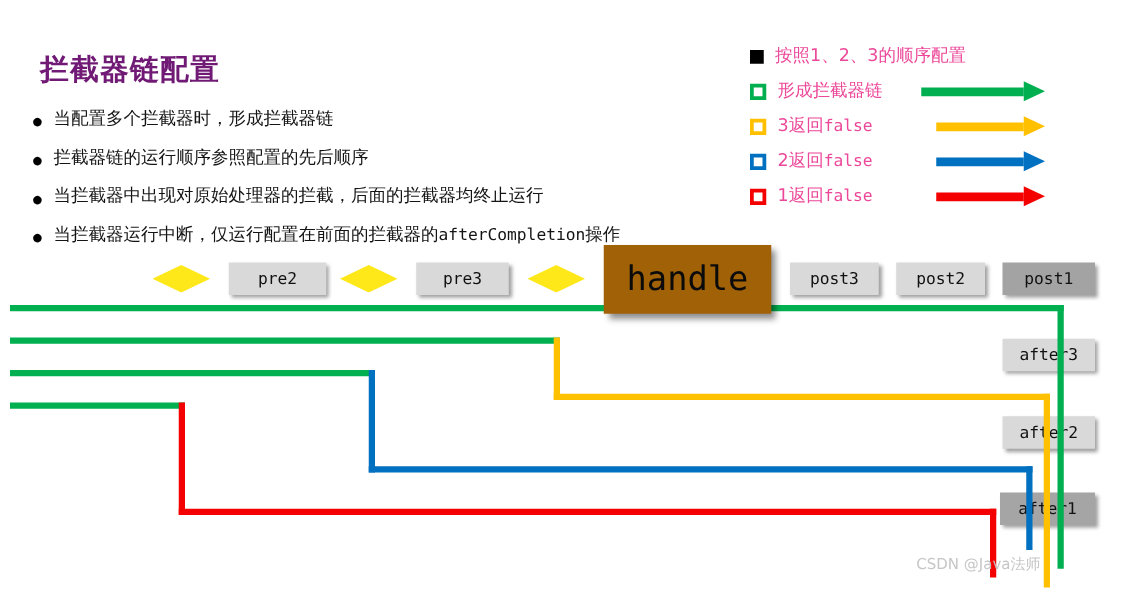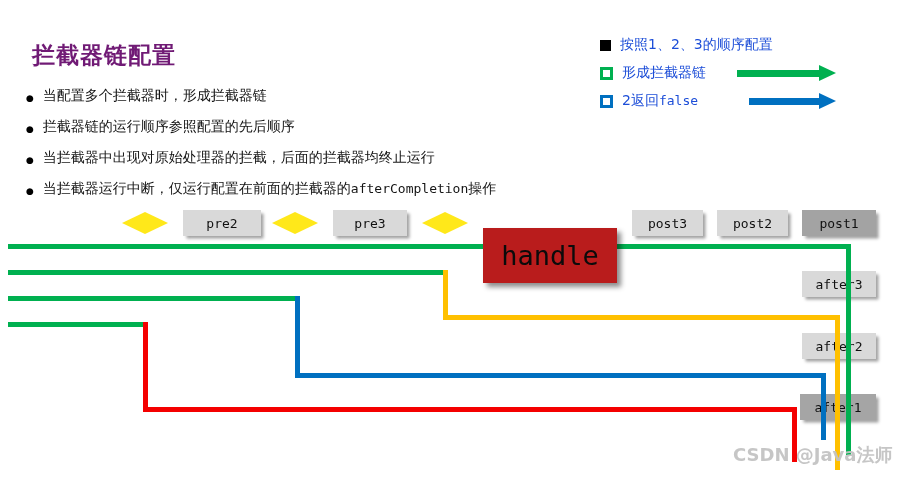--- a/index.html
+++ b/index.html
@@ -15,21 +15,21 @@
     font-size:23px; font-weight:bold; color:#701a75; letter-spacing:1px;
   }
 
   
   .bullets { position:absolute; left:26px; top:86px; margin:0; padding:0; list-style:none; }
   .bullets li { display:flex; align-items:flex-start; margin-bottom:10px; font-size:14px; color:#141414; line-height:18px; }
   .dot { font-size:9px; margin-right:9px; margin-top:3px; color:#000; }
 
   
   .legend { position:absolute; left:600px; top:31px; width:236px; }
-  .lrow { position:relative; height:28px; display:flex; align-items:center; font-size:14px; color:#1d4ed8; }
+  .lrow { position:relative; height:28px; display:flex; align-items:center; font-size:14px; color:#ec4899; }
   .sq { flex:0 0 auto; margin-right:9px; }
   .sq.filled { width:11px; height:11px; background:#000; }
   .sq.outline { width:7px; height:7px; border-style:solid; border-width:3px; background:#fff; }
   .bo-green  { border-color:#00b050; }
   .bo-yellow { border-color:#ffc000; }
   .bo-blue   { border-color:#0070c0; }
   .bo-red    { border-color:#f40000; }
   .arrow { position:absolute; right:0; top:50%; transform:translateY(-50%); display:flex; align-items:center; }
   .arrow .shaft { height:7px; width:70px; }
   .arrow.long .shaft { width:82px; }
@@ -49,22 +49,22 @@
   #b-pre1  { left:33px;  top:210px; width:74px; }
   #b-pre2  { left:183px; top:210px; width:78px; }
   #b-pre3  { left:333px; top:210px; width:74px; }
   #b-post3 { left:632px; top:210px; width:71px; }
   #b-post2 { left:717px; top:210px; width:71px; }
   #b-post1 { left:802px; top:210px; width:74px; background:#a3a3a3; }
   #b-after3{ left:802px; top:271px; width:74px; }
   #b-after2{ left:802px; top:333px; width:74px; }
   #b-after1{ left:800px; top:394px; width:76px; background:#a5a5a5; }
   #b-handle{
-    left:483px; top:196px; width:134px; height:55px; background:#b91c1c;
-    font-size:27px; z-index:30; box-shadow:4px 4px 5px rgba(0,0,0,0.45); color:#0b0b0b;margin-top:32px;
+    left:483px; top:196px; width:134px; height:55px; background:#a16207;
+    font-size:27px; z-index:30; box-shadow:4px 4px 5px rgba(0,0,0,0.45); color:#0b0b0b;
   }
 
   
   .diamond {
     position:absolute; width:46px; height:22px; background:#ffe81a; z-index:12;
     clip-path:polygon(50% 0,100% 50%,50% 100%,0 50%);
     filter:drop-shadow(2px 2px 1px rgba(0,0,0,0.3));
   }
   #d1 { left:122px; top:212px; }
   #d2 { left:272px; top:212px; }
@@ -87,21 +87,21 @@
   #p3h  { left:295px; top:373px; width:531px; height:5px; }
   #p3v2 { left:821px; top:373px; width:5px;  height:67px; }
   #p4g  { left:8px;   top:322px; width:140px; height:5px; }
   #p4v1 { left:143px; top:322px; width:5px;  height:90px; }
   #p4h  { left:143px; top:407px; width:654px; height:5px; }
   #p4v2 { left:792px; top:407px; width:5px;  height:55px; }
 
   
   .watermark {
     position:absolute; left:733px; top:443px; z-index:50;
-    font-size:18px; color:rgba(195,195,195,0.95);font-weight:bold;
+    font-size:12px; color:rgba(195,195,195,0.95);
   }
 </style>
 </head>
 <body>
 
 <div class="slide">
 
   <h1 class="title">拦截器链配置</h1>
 
   <ul class="bullets">
@@ -130,23 +130,39 @@
     </div>
     <div class="lrow">
       <span class="sq outline bo-green"></span>
       <span class="ltext">形成拦截器链</span>
       <span class="arrow long c-green">
           <span class="shaft"></span>
           <span class="head"></span>
         </span>
     </div>
     <div class="lrow">
+      <span class="sq outline bo-yellow"></span>
+      <span class="ltext"><span>3返回</span><span class="code">false</span></span>
+      <span class="arrow c-yellow">
+          <span class="shaft"></span>
+          <span class="head"></span>
+        </span>
+    </div>
+    <div class="lrow">
       <span class="sq outline bo-blue"></span>
       <span class="ltext"><span>2返回</span><span class="code">false</span></span>
       <span class="arrow c-blue">
+          <span class="shaft"></span>
+          <span class="head"></span>
+        </span>
+    </div>
+    <div class="lrow">
+      <span class="sq outline bo-red"></span>
+      <span class="ltext"><span>1返回</span><span class="code">false</span></span>
+      <span class="arrow c-red">
           <span class="shaft"></span>
           <span class="head"></span>
         </span>
     </div>
   </div>
 
   <div class="fbox" id="b-pre2">pre2</div>
   <div class="fbox" id="b-pre3">pre3</div>
   <div class="fbox" id="b-handle">handle</div>
   <div class="fbox" id="b-post3">post3</div>

